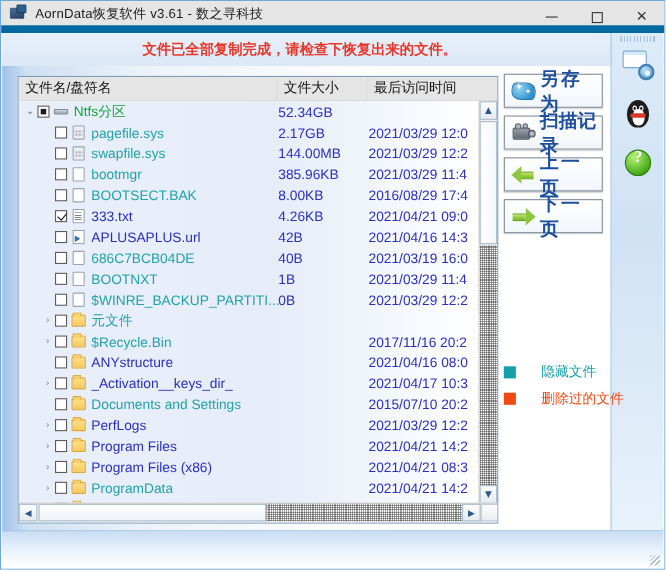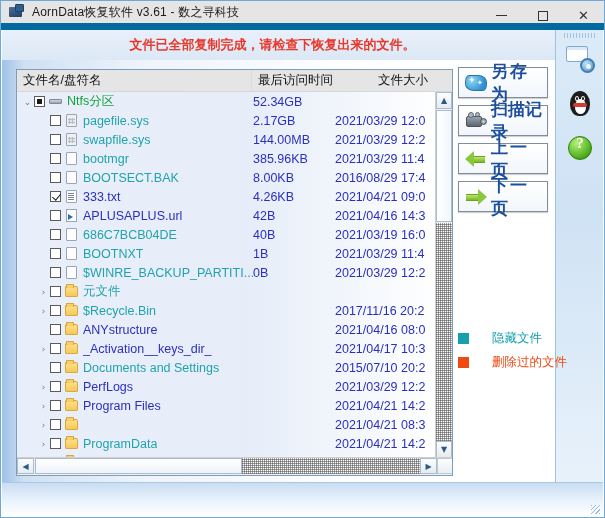--- a/index.html
+++ b/index.html
@@ -480,22 +480,22 @@
       <div class="ic-help">
           <div class="ball"></div>
           <div class="q">?</div>
         </div>
     </div>
   </div>
 
   <div class="listpanel">
     <div class="list-head">
       <div class="hcell c1">文件名/盘符名</div>
+      <div class="hcell c2">文件大小</div>
       <div class="hcell c3">最后访问时间</div>
-      <div class="hcell c2">文件大小</div>
     </div>
 
     <div class="rowsarea" id="rowsarea">
         <div class="row">
           <div style="width: 4px; flex: 0 0 auto;"></div>
           <div class="twisty">⌄</div>
           <div class="cb partial"></div>
           <div class="fi">
             <div class="fi-drive"></div>
           </div>
@@ -670,20 +670,21 @@
           <div class="nm blue">Program Files</div>
           <div class="dt">2021/04/21 14:2</div>
         </div>
         <div class="row">
           <div style="width: 20px; flex: 0 0 auto;"></div>
           <div class="twisty">›</div>
           <div class="cb"></div>
           <div class="fi">
             <div class="fi-folder"></div>
           </div>
+          <div class="nm blue">Program Files (x86)</div>
           <div class="dt">2021/04/21 08:3</div>
         </div>
         <div class="row">
           <div style="width: 20px; flex: 0 0 auto;"></div>
           <div class="twisty">›</div>
           <div class="cb"></div>
           <div class="fi">
             <div class="fi-folder"></div>
           </div>
           <div class="nm teal">ProgramData</div>

